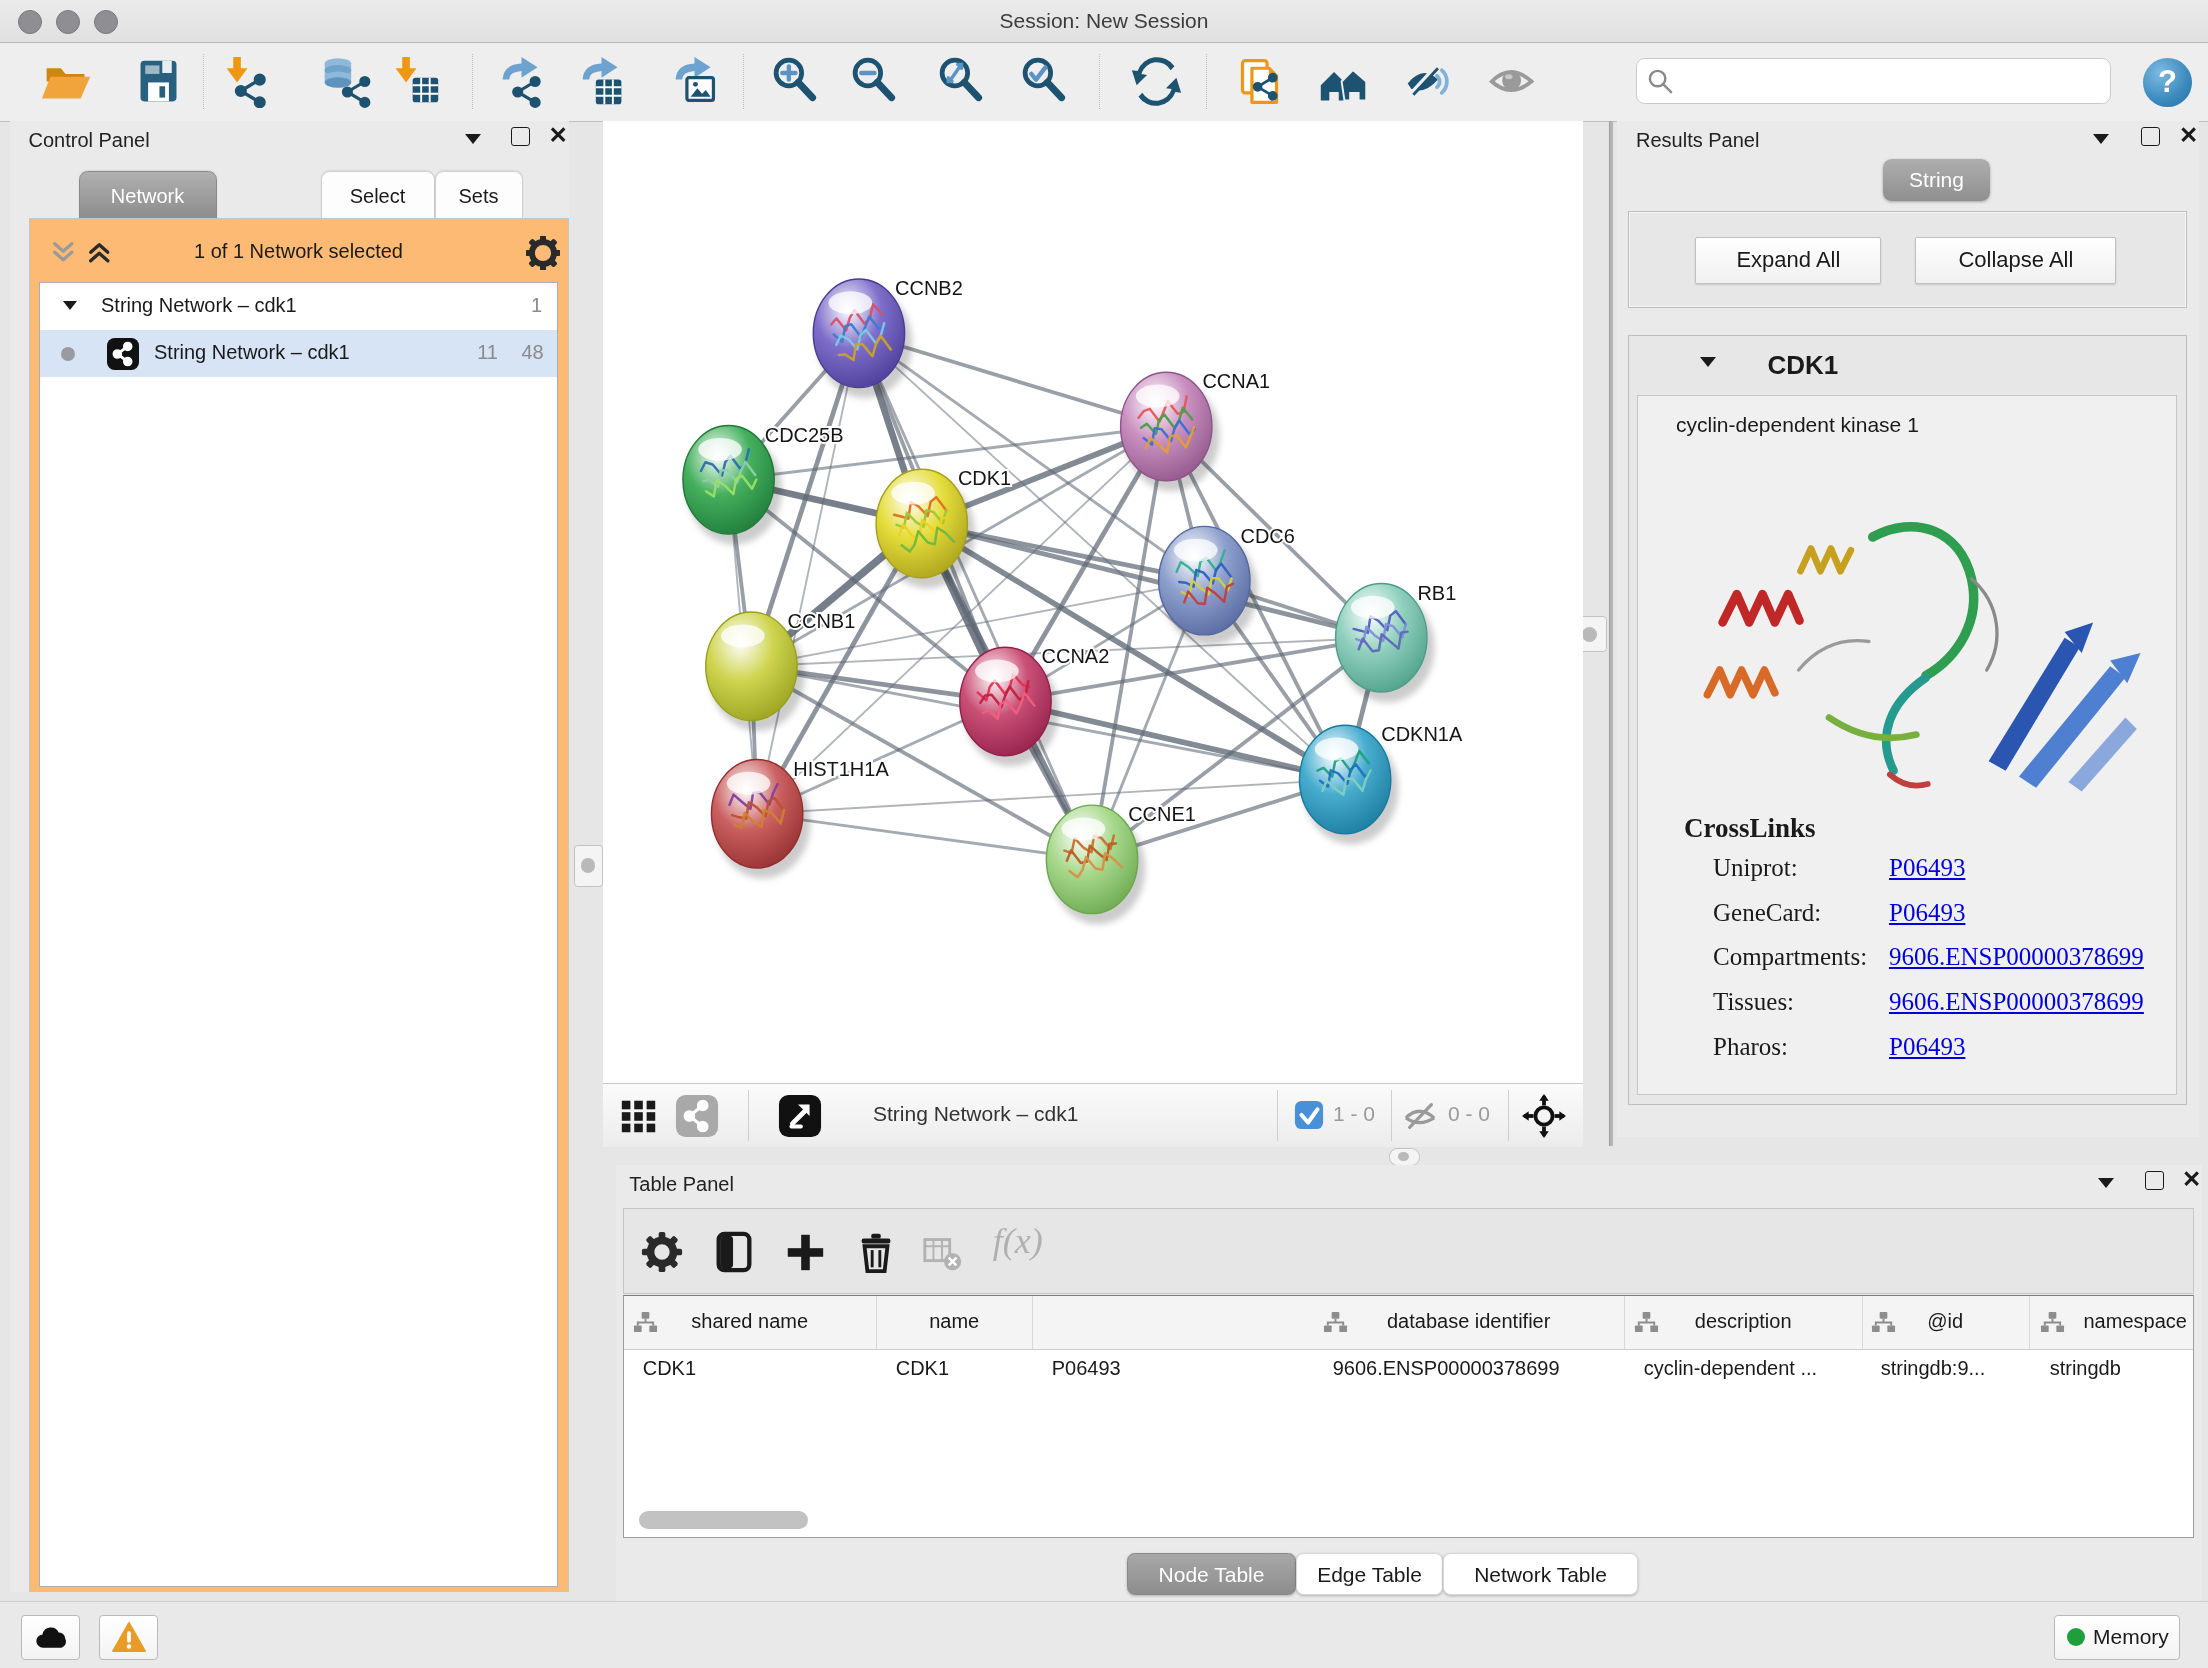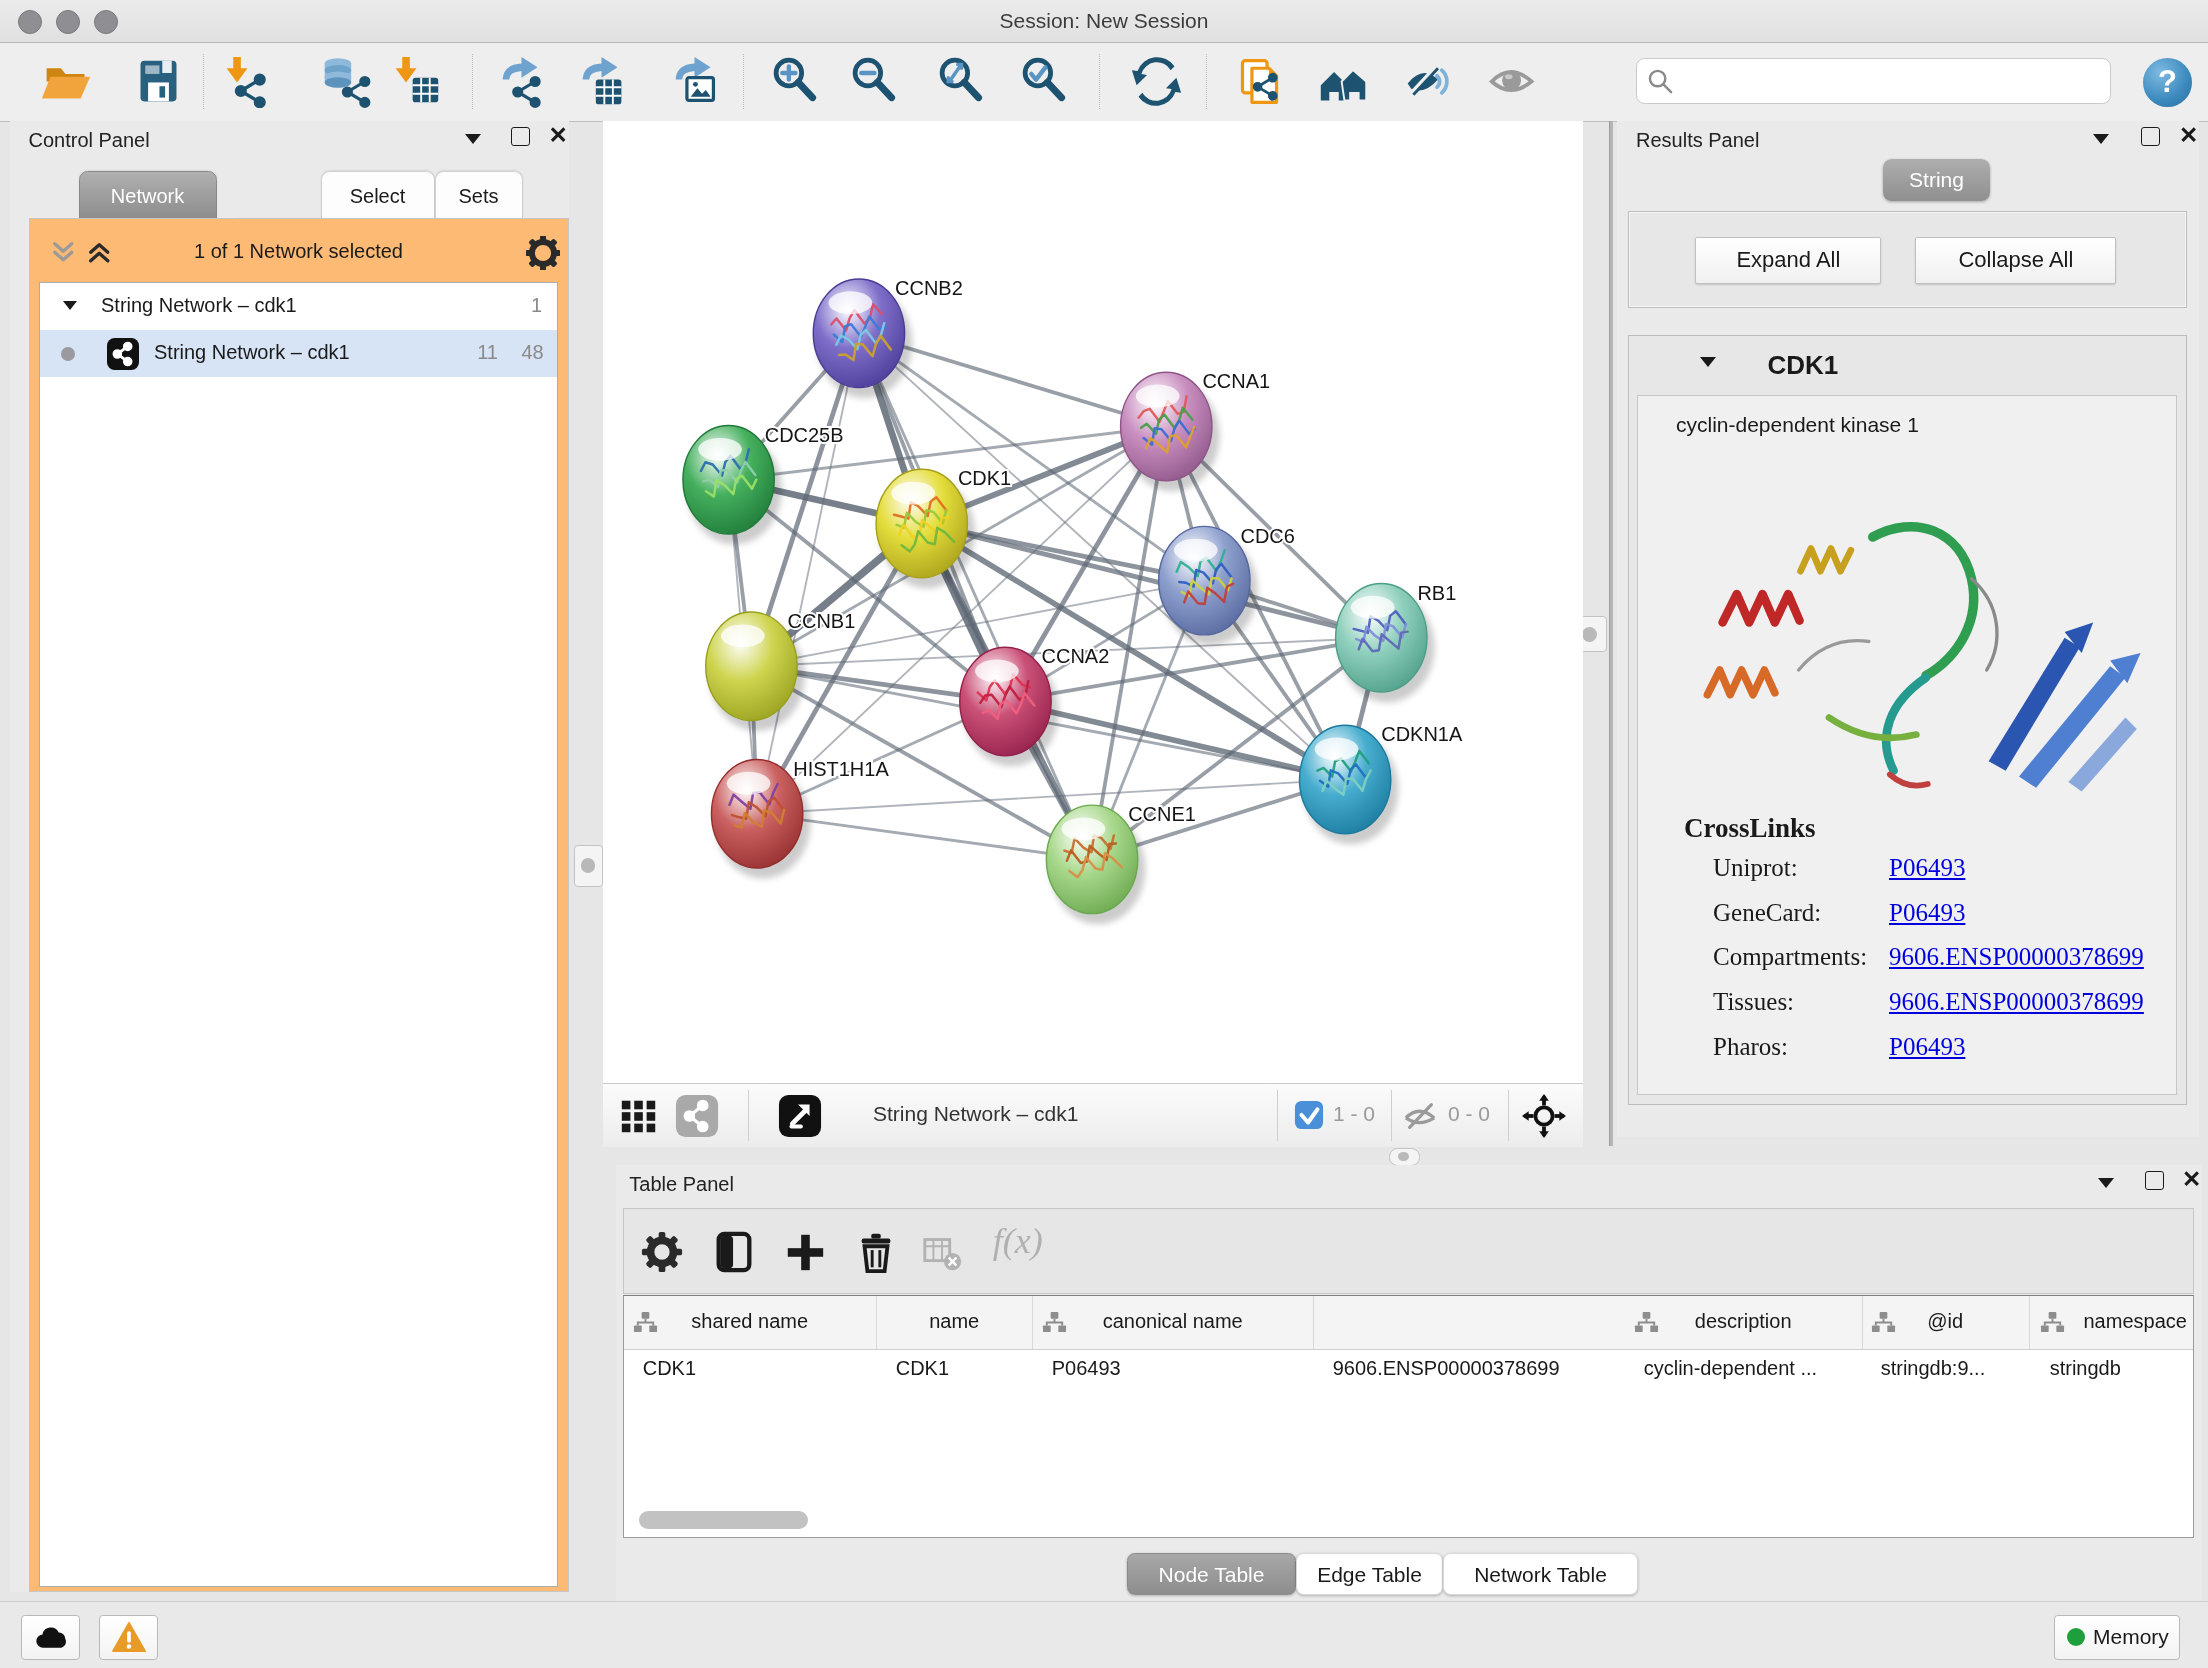--- a/index.html
+++ b/index.html
@@ -744,32 +744,32 @@
                 </g>
                 <g stroke="#8d8d8d" stroke-width="2" fill="none">
                   <path d="M13 9v4M5 16v-3h16v3"></path>
                 </g>
               </svg></span>
             <div class="hl">shared name</div>
           </div>
           <div class="hcell" style="left: 253px; width: 156px;">
             <div class="hl">name</div>
           </div>
-          <div class="hcell" style="left: 409px; width: 281px;">
+          <div class="hcell" style="left: 690px; width: 311px;">
             <span class="hic"><svg width="25" height="25" viewBox="0 0 26 26">
                 <g fill="#8d8d8d">
                   <rect x="9" y="2" width="8" height="7" rx="1"></rect>
                   <rect x="1" y="16" width="8" height="7" rx="1"></rect>
                   <rect x="17" y="16" width="8" height="7" rx="1"></rect>
                 </g>
                 <g stroke="#8d8d8d" stroke-width="2" fill="none">
                   <path d="M13 9v4M5 16v-3h16v3"></path>
                 </g>
               </svg></span>
-            <div class="hl">canonical name</div>
+            <div class="hl">database identifier</div>
           </div>
           <div class="hcell" style="left: 1001px; width: 238px;">
             <span class="hic"><svg width="25" height="25" viewBox="0 0 26 26">
                 <g fill="#8d8d8d">
                   <rect x="9" y="2" width="8" height="7" rx="1"></rect>
                   <rect x="1" y="16" width="8" height="7" rx="1"></rect>
                   <rect x="17" y="16" width="8" height="7" rx="1"></rect>
                 </g>
                 <g stroke="#8d8d8d" stroke-width="2" fill="none">
                   <path d="M13 9v4M5 16v-3h16v3"></path>

